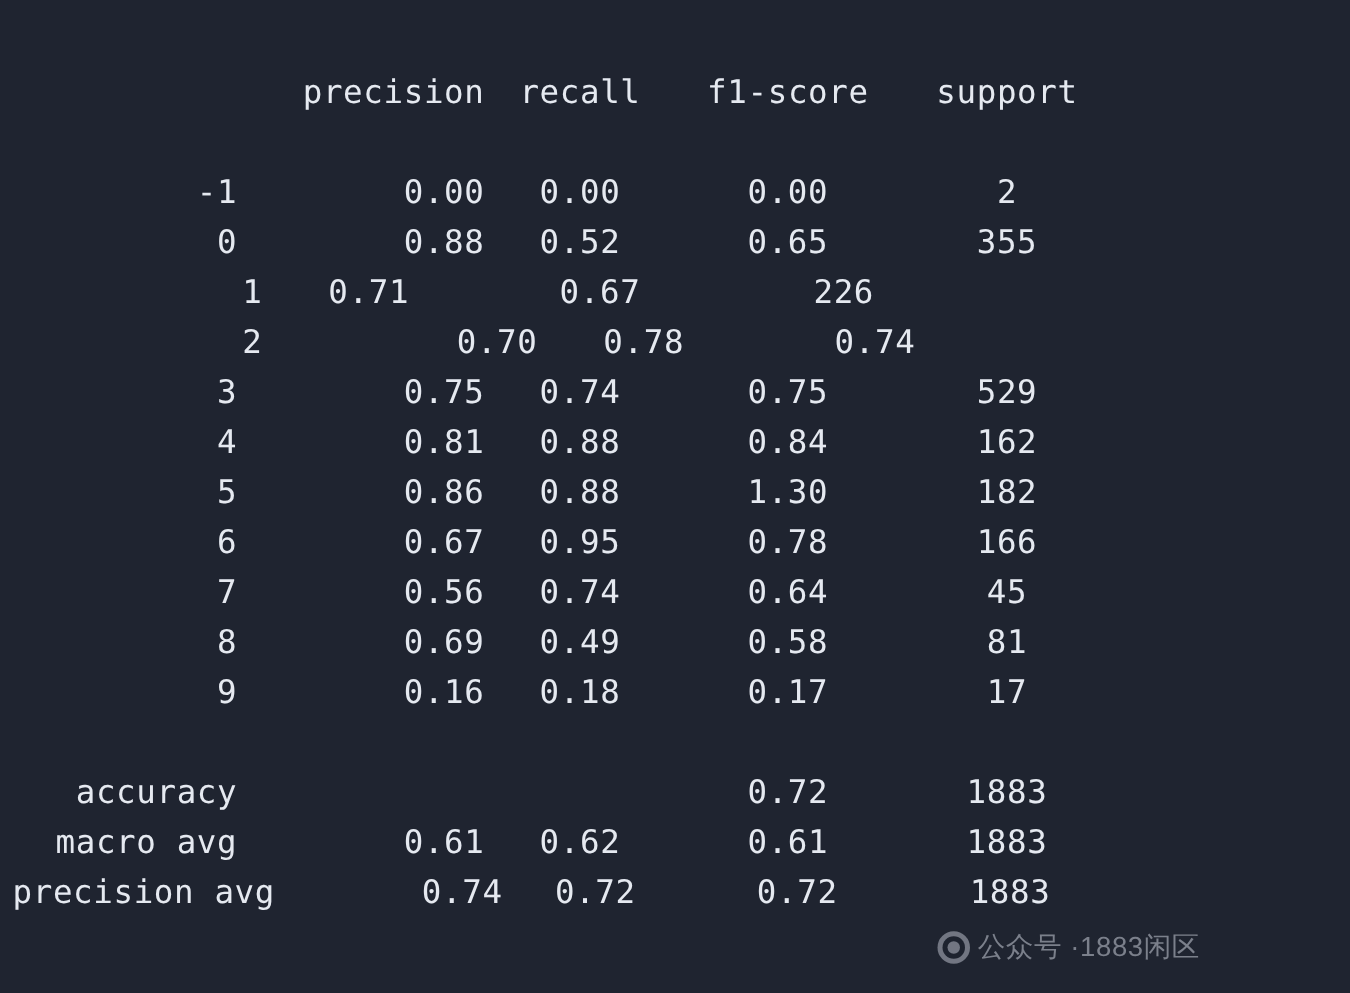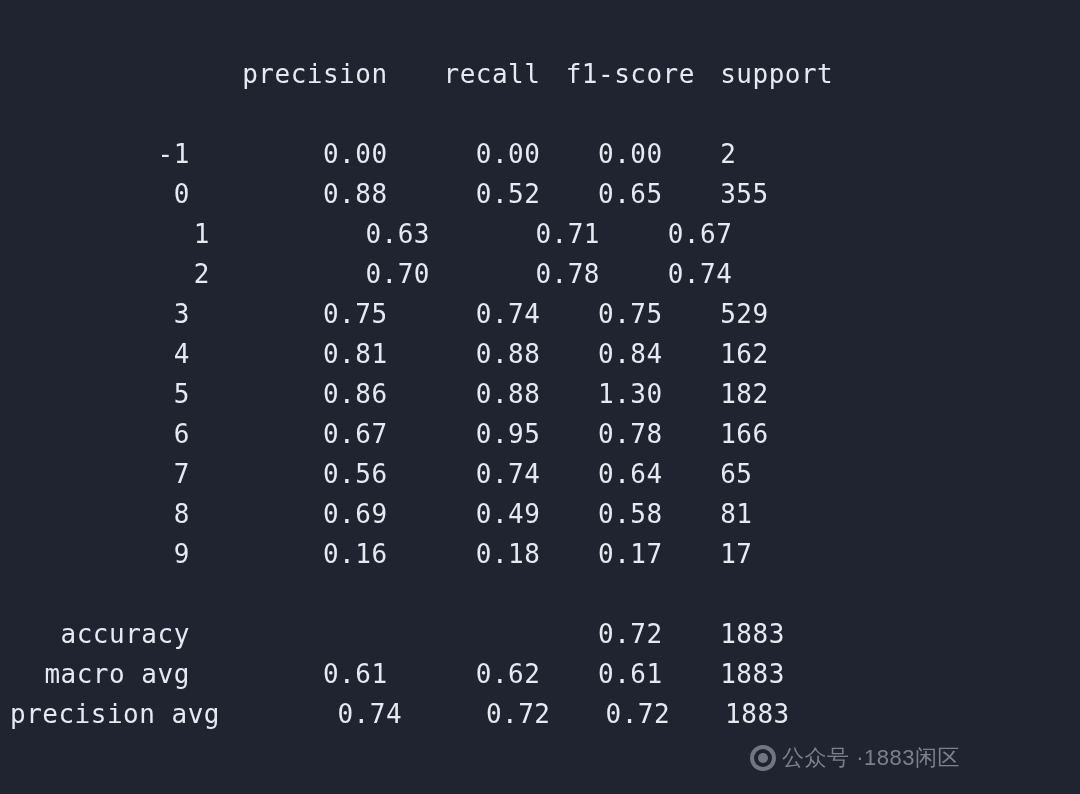--- a/index.html
+++ b/index.html
@@ -21,23 +21,23 @@
     height:794px;
     padding:14px 31px 0 10px;
     margin-top:40px;
   }
   .row{
     display:flex;
     white-space:pre;
   }
   .c-label{ width:200px; text-align:right; }
   .c-prec { width:220px; text-align:right; }
-  .c-rec  { width:170px; text-align:right; }
+  .c-rec  { width:170px; text-align:center; }
   .c-f1   { width:200px; text-align:center; }
-  .c-sup  { width:190px; text-align:left; }
+  .c-sup  { width:190px; text-align:center; }
   .blank-row{ height:40px; }
   .watermark{
     position:absolute;
     right:120px;
     bottom:16px;
     color:#b8bdc8;
     opacity:0.60;
     font-family:-apple-system,BlinkMacSystemFont,"PingFang SC","Microsoft YaHei",sans-serif;
     font-size:22px;
     display:flex;
@@ -90,23 +90,23 @@
   </div>
   <div class="row">
     <span class="c-label">0</span>
     <span class="c-prec">0.88</span>
     <span class="c-rec">0.52</span>
     <span class="c-f1">0.65</span>
     <span class="c-sup">355</span>
   </div>
   <div class="row">
     <span class="c-label">1</span>
-    <span class="c-prec">0.63</span>
     <span class="c-rec">0.71</span>
     <span class="c-f1">0.67</span>
+    <span class="c-sup">226</span>
   </div>
   <div class="row">
     <span class="c-label">2</span>
     <span class="c-prec">0.70</span>
     <span class="c-rec">0.78</span>
     <span class="c-f1">0.74</span>
   </div>
   <div class="row">
     <span class="c-label">3</span>
     <span class="c-prec">0.75</span>
@@ -133,21 +133,21 @@
     <span class="c-prec">0.67</span>
     <span class="c-rec">0.95</span>
     <span class="c-f1">0.78</span>
     <span class="c-sup">166</span>
   </div>
   <div class="row">
     <span class="c-label">7</span>
     <span class="c-prec">0.56</span>
     <span class="c-rec">0.74</span>
     <span class="c-f1">0.64</span>
-    <span class="c-sup">65</span>
+    <span class="c-sup">45</span>
   </div>
   <div class="row">
     <span class="c-label">8</span>
     <span class="c-prec">0.69</span>
     <span class="c-rec">0.49</span>
     <span class="c-f1">0.58</span>
     <span class="c-sup">81</span>
   </div>
   <div class="row">
     <span class="c-label">9</span>

